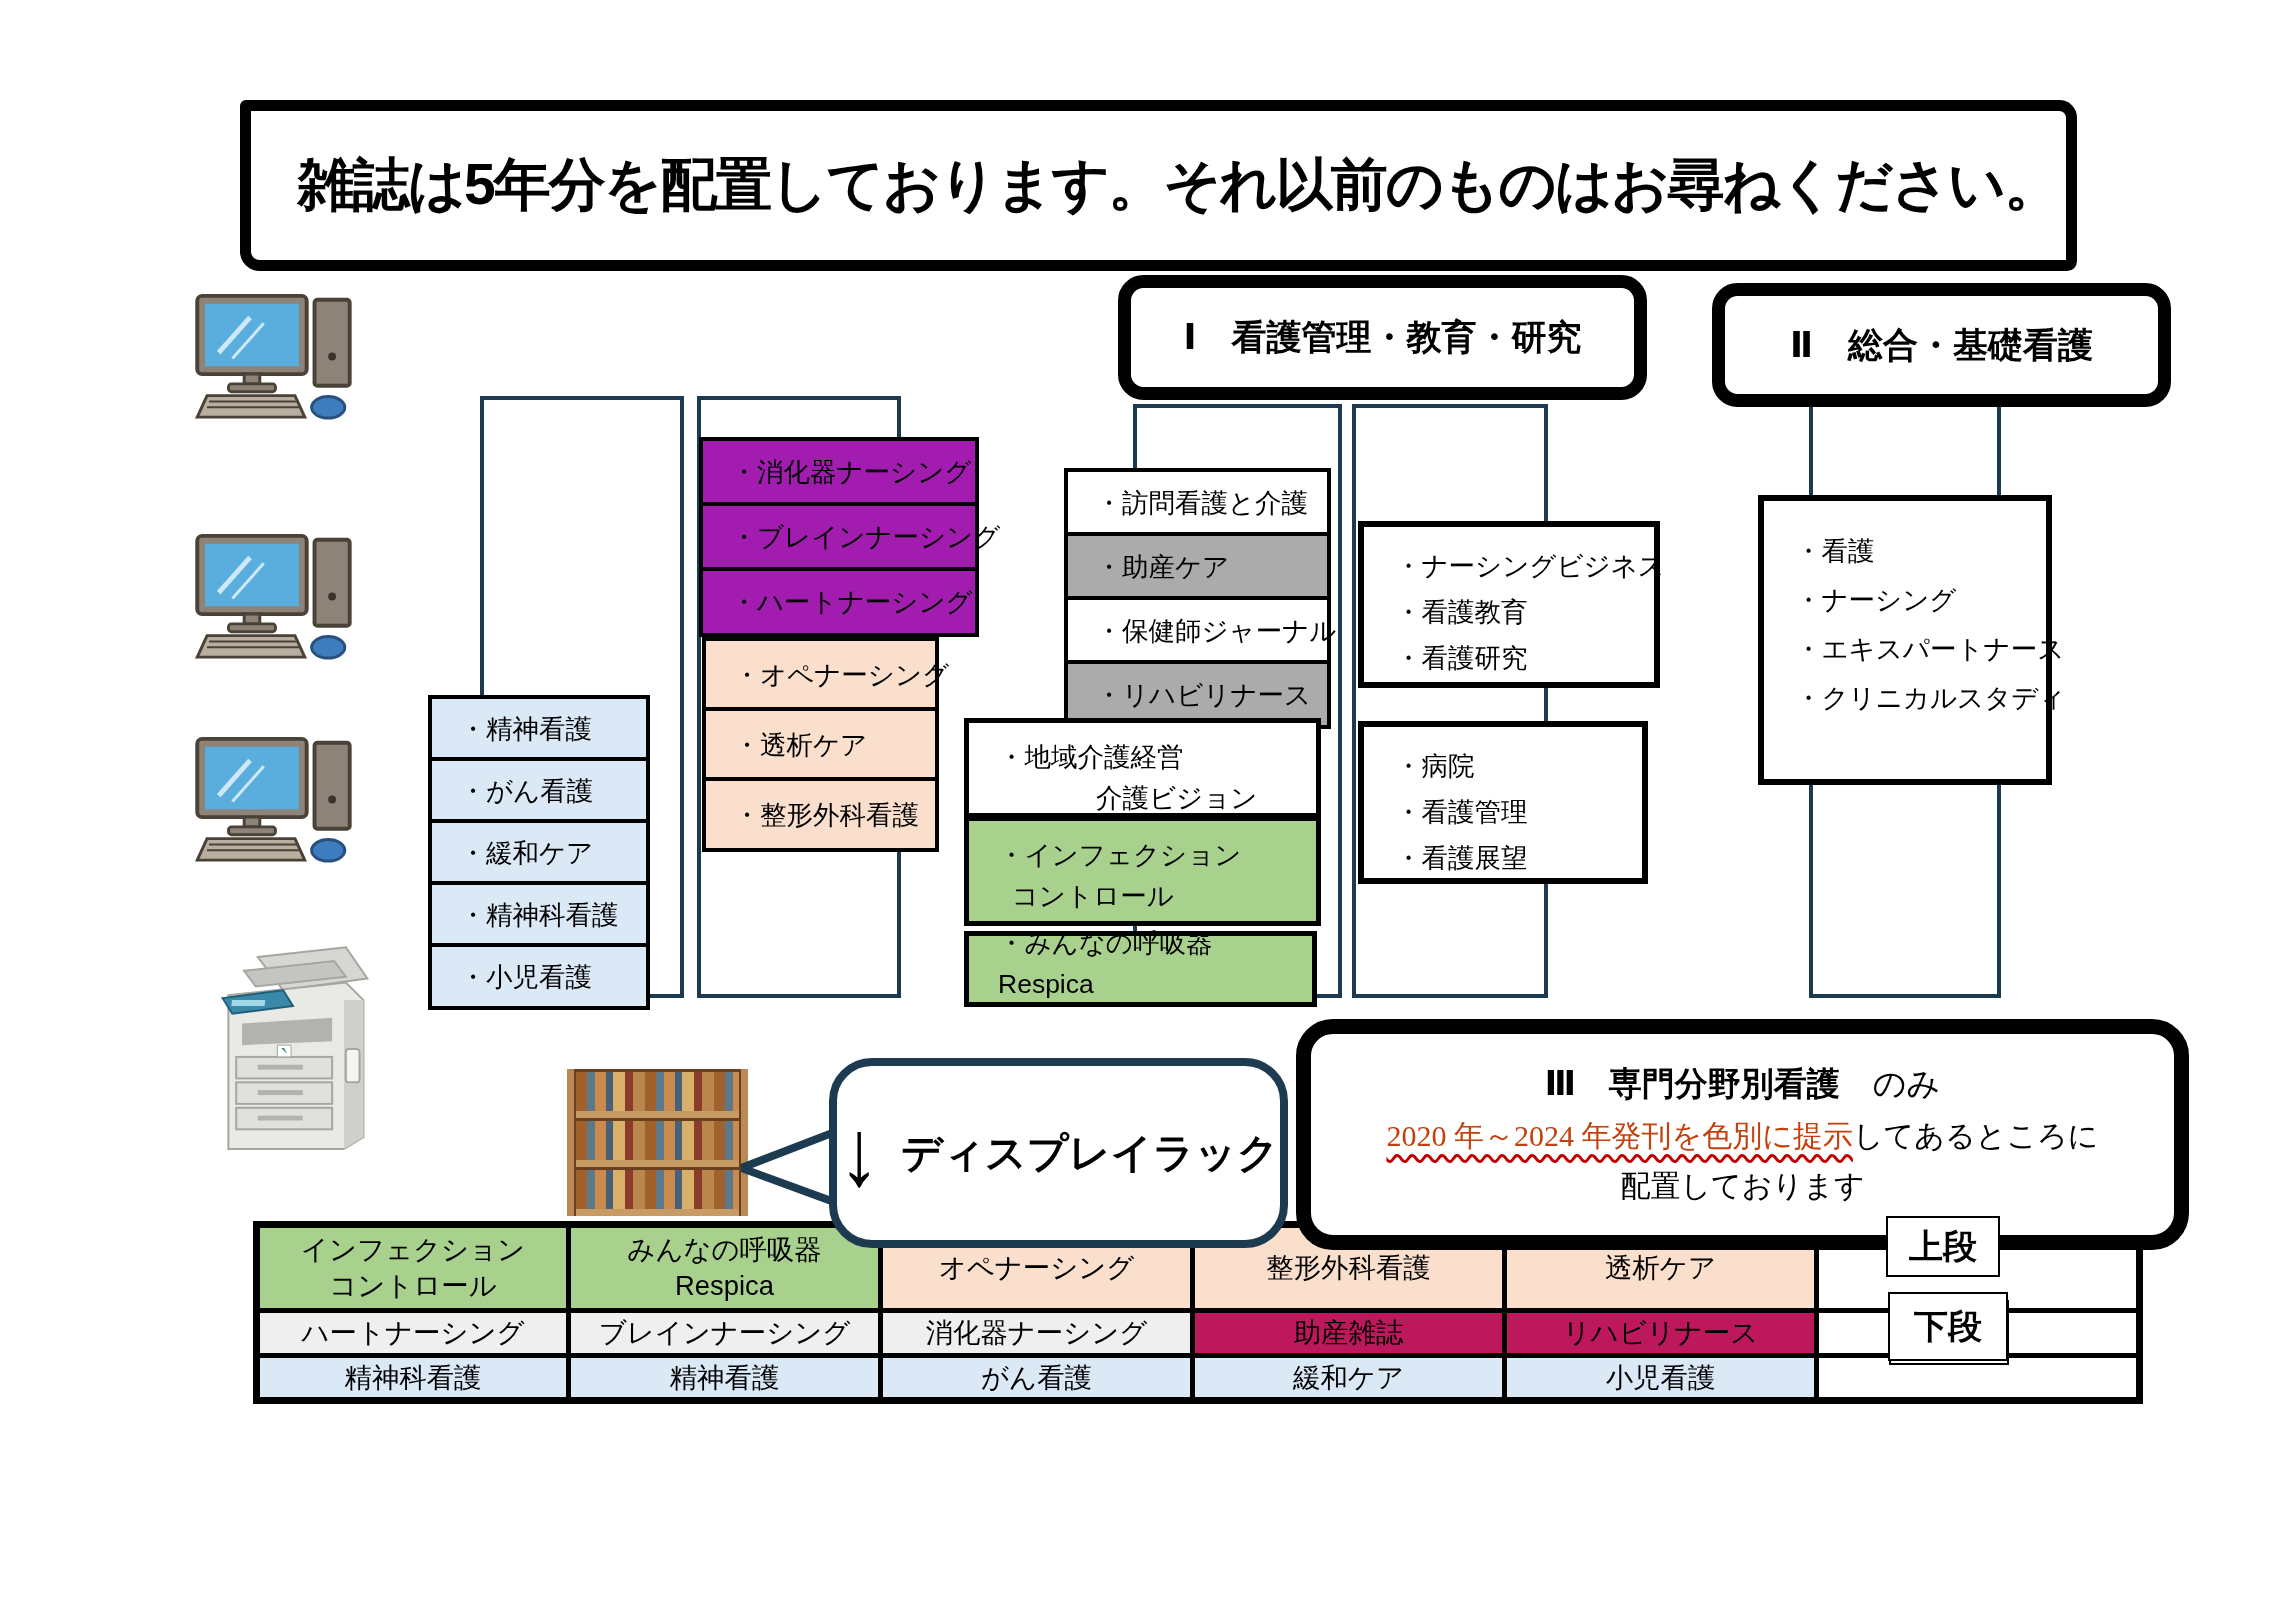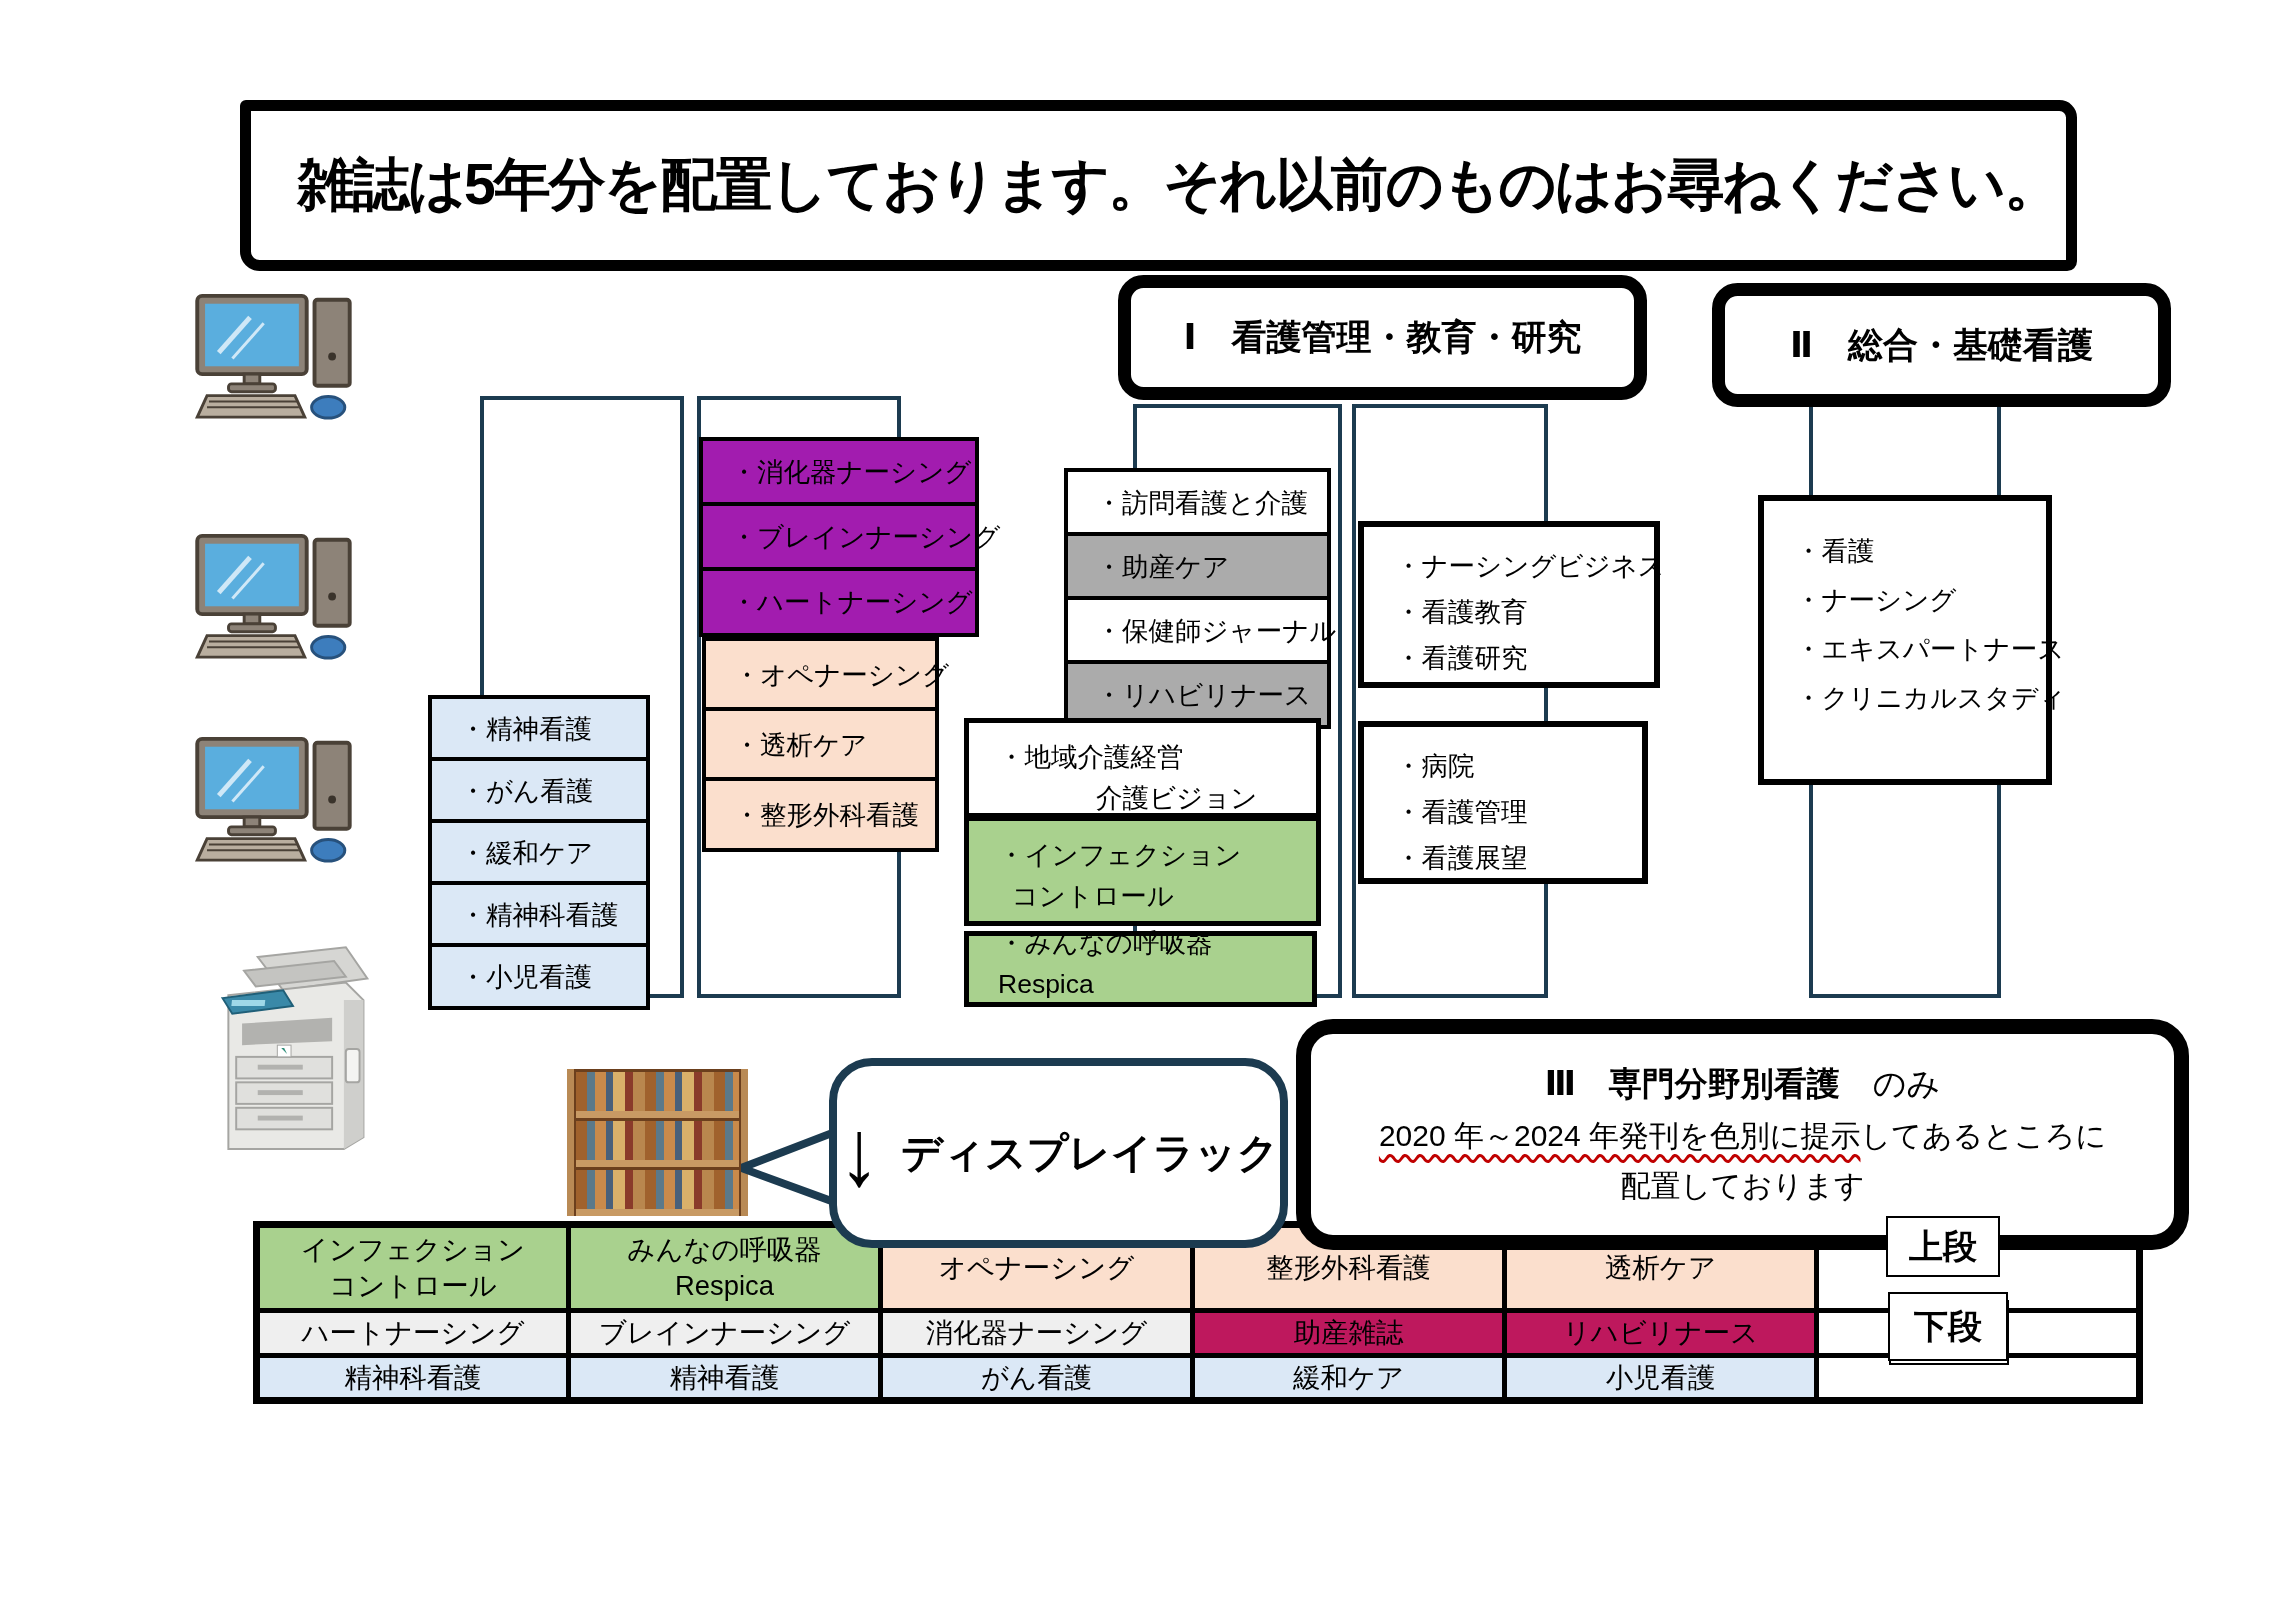--- a/index.html
+++ b/index.html
@@ -82,21 +82,21 @@
   .bubble .lbl{font-size:41px;font-weight:bold;white-space:nowrap;}
   .tail{position:absolute;left:741px;top:1123px;z-index:3;}
 
   
   .note3{position:absolute;left:1296px;top:1019px;width:863px;height:201px;
     border:15.7px solid #000;border-radius:37px;background:#fff;z-index:3;
     display:flex;flex-direction:column;align-items:center;justify-content:center;gap:9px;}
   .note3 .l1{font-size:33px;}
   .note3 .l1 b{font-weight:bold;}
   .note3 .l2,.note3 .l3{font-size:30px;}
-  .redu{color:#000000;text-decoration:underline wavy #c00000;text-underline-offset:7.8px;}
+  .redu{color:#c2410c;text-decoration:underline wavy #c00000;text-underline-offset:7.8px;font-family:Liberation Serif, serif;}
 
   
   table.rack{position:absolute;left:253px;top:1221px;border-collapse:collapse;z-index:2;
     border:7.8px solid #000;table-layout:fixed;}
   table.rack td{border:5.9px solid #000;text-align:center;vertical-align:middle;
     font-size:27.4px;padding:0;overflow:hidden;}
   td.two{white-space:pre-line;line-height:1.3;}
   .c-green{background:#a9d18e;} .c-pink{background:#fbdfcd;}
   .c-lg{background:#efefef;margin-top:18px;} .c-dg{background:#be185d;margin-top:16px;}
   .c-bl{background:#dbe8f6;} .c-w{background:#fff;}

